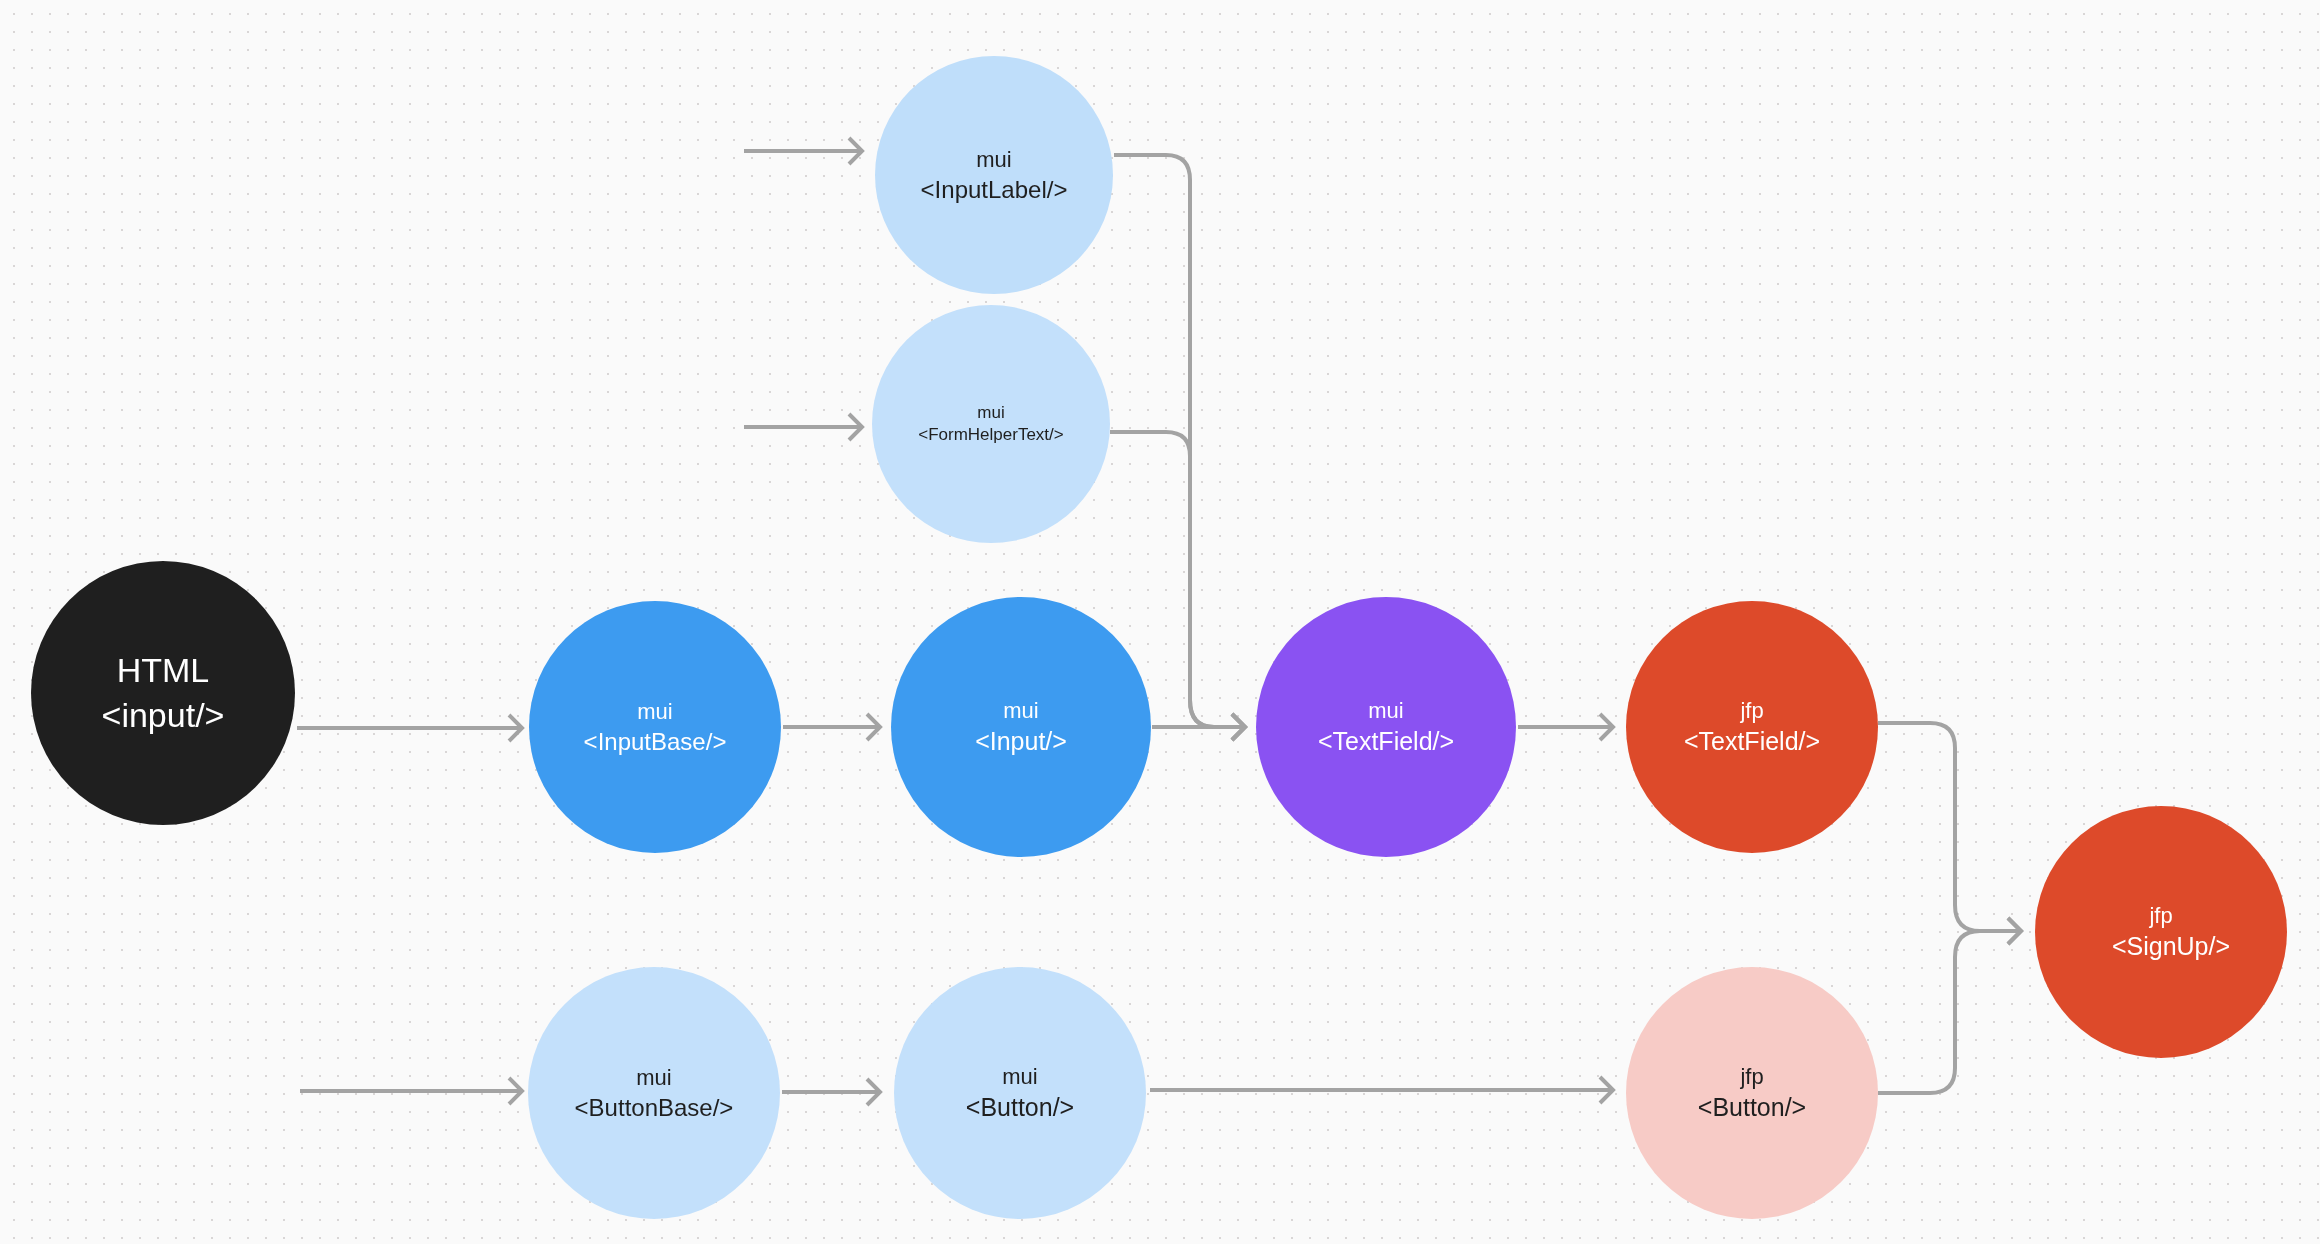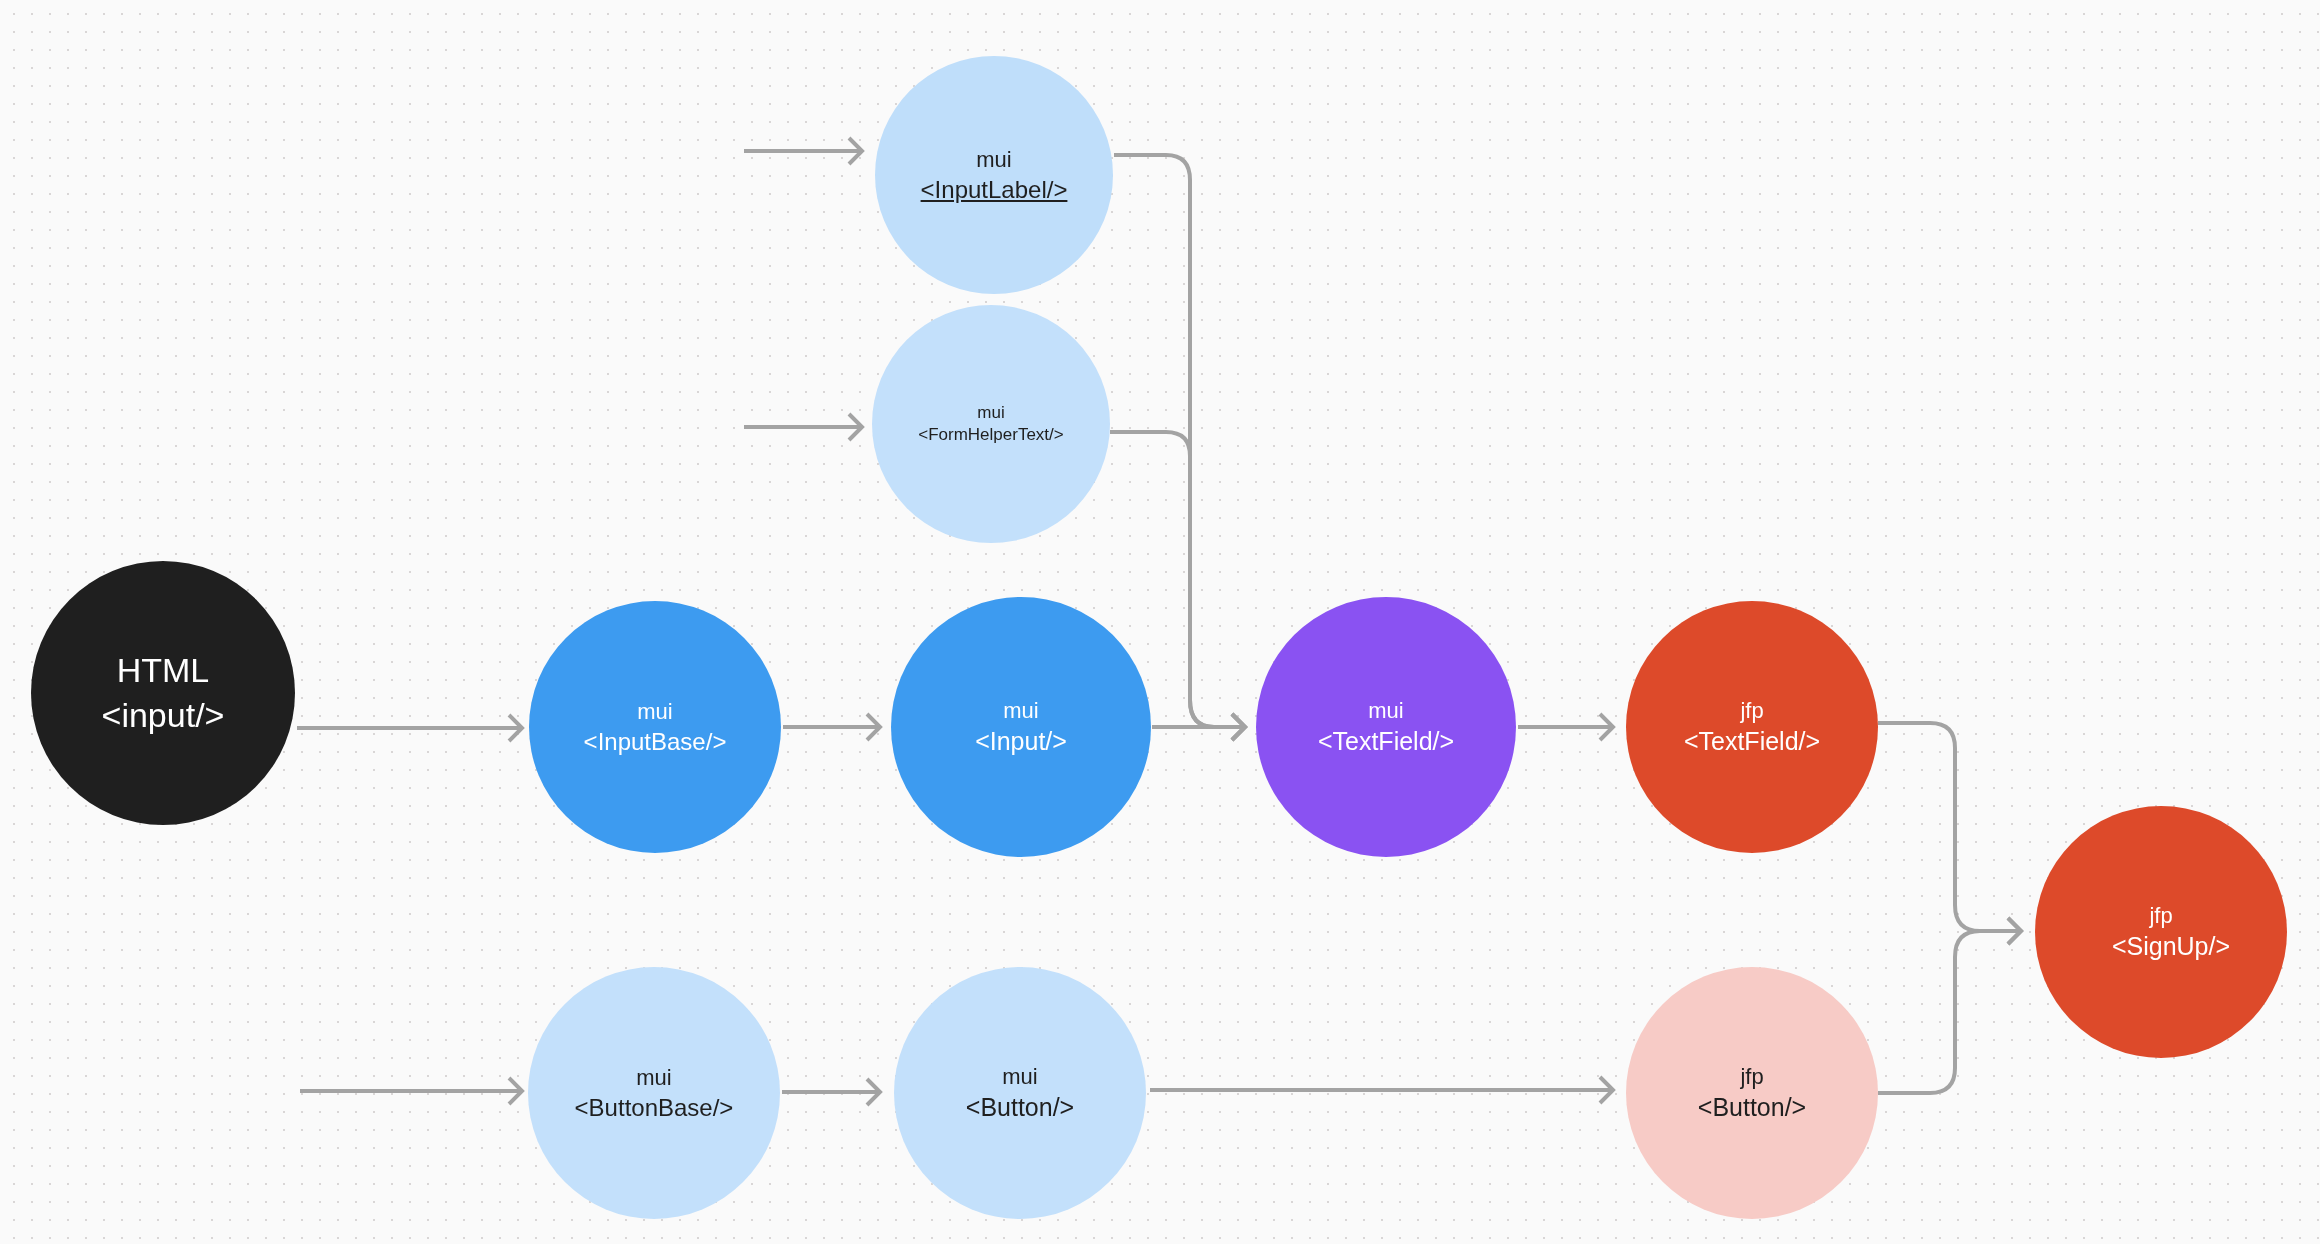--- a/index.html
+++ b/index.html
@@ -103,21 +103,21 @@
         <path d="M 2008 918 L 2021 931 L 2008 944" fill="none" stroke="#a3a3a3" stroke-width="4" stroke-linecap="butt" stroke-linejoin="miter"></path>
       </g>
     </svg>
   <div id="node-layer">
       <div class="node" style="left: 31px; top: 561px; width: 264px; height: 264px; background: rgb(31, 31, 31); color: rgb(255, 255, 255);">
         <span class="ns" style="font-size: 34px;">HTML</span>
         <span class="cmp" style="font-size: 34px;">&lt;input/&gt;</span>
       </div>
       <div class="node" style="left: 875px; top: 56px; width: 238px; height: 238px; background: rgb(191, 222, 250); color: rgb(31, 31, 31);">
         <span class="ns" style="font-size: 22px;">mui</span>
-        <span class="cmp" style="font-size: 24px; text-decoration: underline;">&lt;InputLabel/&gt;</span>
+        <span class="cmp" style="font-size: 24px;">&lt;InputLabel/&gt;</span>
       </div>
       <div class="node" style="left: 872px; top: 305px; width: 238px; height: 238px; background: rgb(195, 224, 251); color: rgb(31, 31, 31);">
         <span class="ns" style="font-size: 17px;">mui</span>
         <span class="cmp" style="font-size: 17px;">&lt;FormHelperText/&gt;</span>
       </div>
       <div class="node" style="left: 529px; top: 601px; width: 252px; height: 252px; background: rgb(61, 155, 240); color: rgb(255, 255, 255);">
         <span class="ns" style="font-size: 22px;">mui</span>
         <span class="cmp" style="font-size: 24px;">&lt;InputBase/&gt;</span>
       </div>
       <div class="node" style="left: 891px; top: 597px; width: 260px; height: 260px; background: rgb(61, 155, 240); color: rgb(255, 255, 255);">

